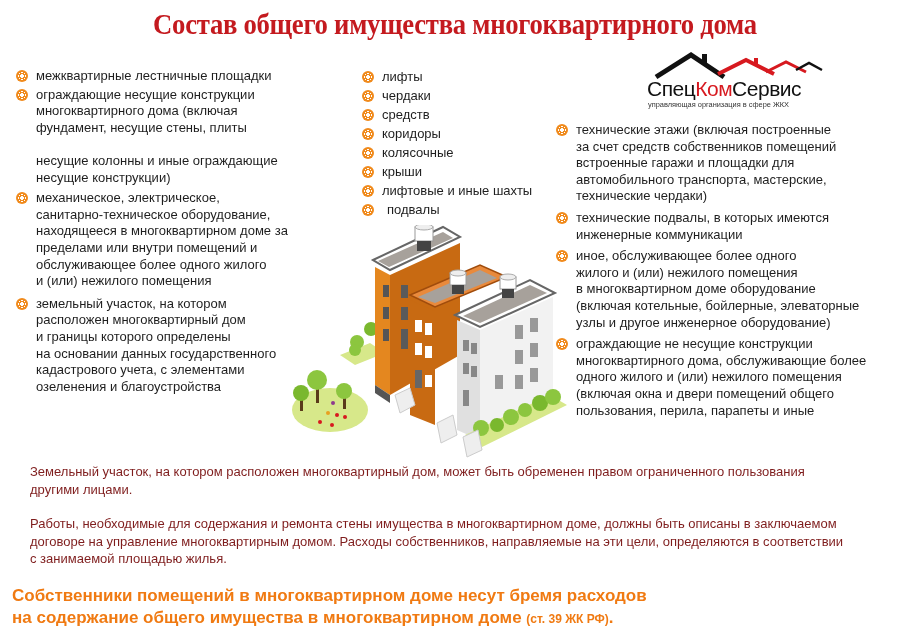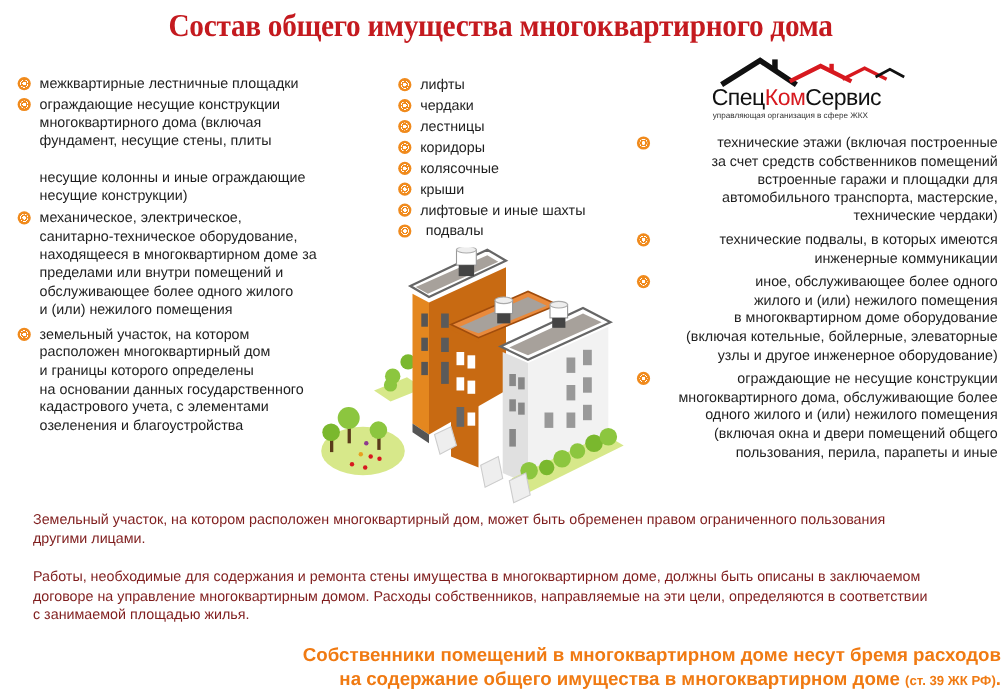--- a/index.html
+++ b/index.html
@@ -21,58 +21,58 @@
   .bullet::before {
     content:""; position:absolute; left:-1px; top:-1px; width:14px; height:14px; border-radius:50%;
     background:repeating-conic-gradient(#f08a1c 0 22.5deg, transparent 22.5deg 45deg);
     z-index:-1;
   }
 
   .list-left { left:14px; top:68px; width:300px; }
   .list-left li { margin-bottom:2px; }
   .list-mid { left:360px; top:69px; width:200px; }
   .list-mid li { margin-bottom:2.4px; }
-  .list-right { left:577px; top:122px; width:330px;text-align:right; }
+  .list-right { left:554px; top:122px; width:330px; }
   .list-right li { margin-bottom:5px; }
 
   .logo { position:absolute; left:646px; top:50px; width:180px; height:66px; }
   .logo-name { position:absolute; left:1px; top:27px; font-size:21px; color:#111; letter-spacing:-0.5px; white-space:nowrap; }
   .logo-name .red { color:#d7191f; }
   .logo-tag { position:absolute; left:2px; top:50px; font-size:7.4px; color:#333; white-space:nowrap; }
 
   .illustration { position:absolute; left:285px; top:225px; width:300px; height:235px; }
 
   .para { position:absolute; left:30px; width:860px; font-size:13px; line-height:17.5px; color:#7f1d1d; transform-origin:left top; }
   .para1 { top:463px; }
   .para2 { top:515px; }
 
   .footer {
-    position:absolute; left:0; width:910px; text-align:right; color:#f07a12;
-    font-weight:bold; font-size:17px; line-height:22px;
+    position:absolute; left:0; width:910px; text-align:left; color:#f07a12;
+    font-weight:bold; font-size:17px; line-height:22px;padding-left:12px;
   }
   .footer1 { top:585px; }
   .footer2 { top:607px; }
   .footer .ref { font-size:12px; }
 </style>
 </head>
 <body>
 
 <h1 class="title">Состав общего имущества многоквартирного дома</h1>
 
 <ul class="list list-left">
   <li><span class="bullet"></span><span>межквартирные лестничные площадки</span></li>
   <li><span class="bullet"></span><span>ограждающие несущие конструкции</span><br><span>многоквартирного дома (включая</span><br><span>фундамент, несущие стены, плиты</span><br><br><span>несущие колонны и иные ограждающие</span><br><span>несущие конструкции)</span></li>
   <li style="margin-top:4px"><span class="bullet"></span><span>механическое, электрическое,</span><br><span>санитарно-техническое оборудование,</span><br><span>находящееся в многоквартирном доме за</span><br><span>пределами или внутри помещений и</span><br><span>обслуживающее более одного жилого</span><br><span>и (или) нежилого помещения</span></li>
   <li style="margin-top:6px"><span class="bullet"></span><span>земельный участок, на котором</span><br><span>расположен многоквартирный дом</span><br><span>и границы которого определены</span><br><span>на основании данных государственного</span><br><span>кадастрового учета, с элементами</span><br><span>озеленения и благоустройства</span></li>
 </ul>
 
 <ul class="list list-mid">
   <li><span class="bullet"></span><span>лифты</span></li>
   <li><span class="bullet"></span><span>чердаки</span></li>
-  <li><span class="bullet"></span><span>лестницы</span></li>
+  <li><span class="bullet"></span><span>средств</span></li>
   <li><span class="bullet"></span><span>коридоры</span></li>
   <li><span class="bullet"></span><span>колясочные</span></li>
   <li><span class="bullet"></span><span>крыши</span></li>
   <li><span class="bullet"></span><span>лифтовые и иные шахты</span></li>
   <li style="padding-left:27px"><span class="bullet"></span><span>подвалы</span></li>
 </ul>
 
 <div class="logo">
   <svg width="180" height="30" viewBox="0 0 180 30" style="position:absolute;left:0;top:0">
     <polyline points="10,27 45,5 78,27" fill="none" stroke="#111" stroke-width="5" stroke-linejoin="miter"></polyline>

